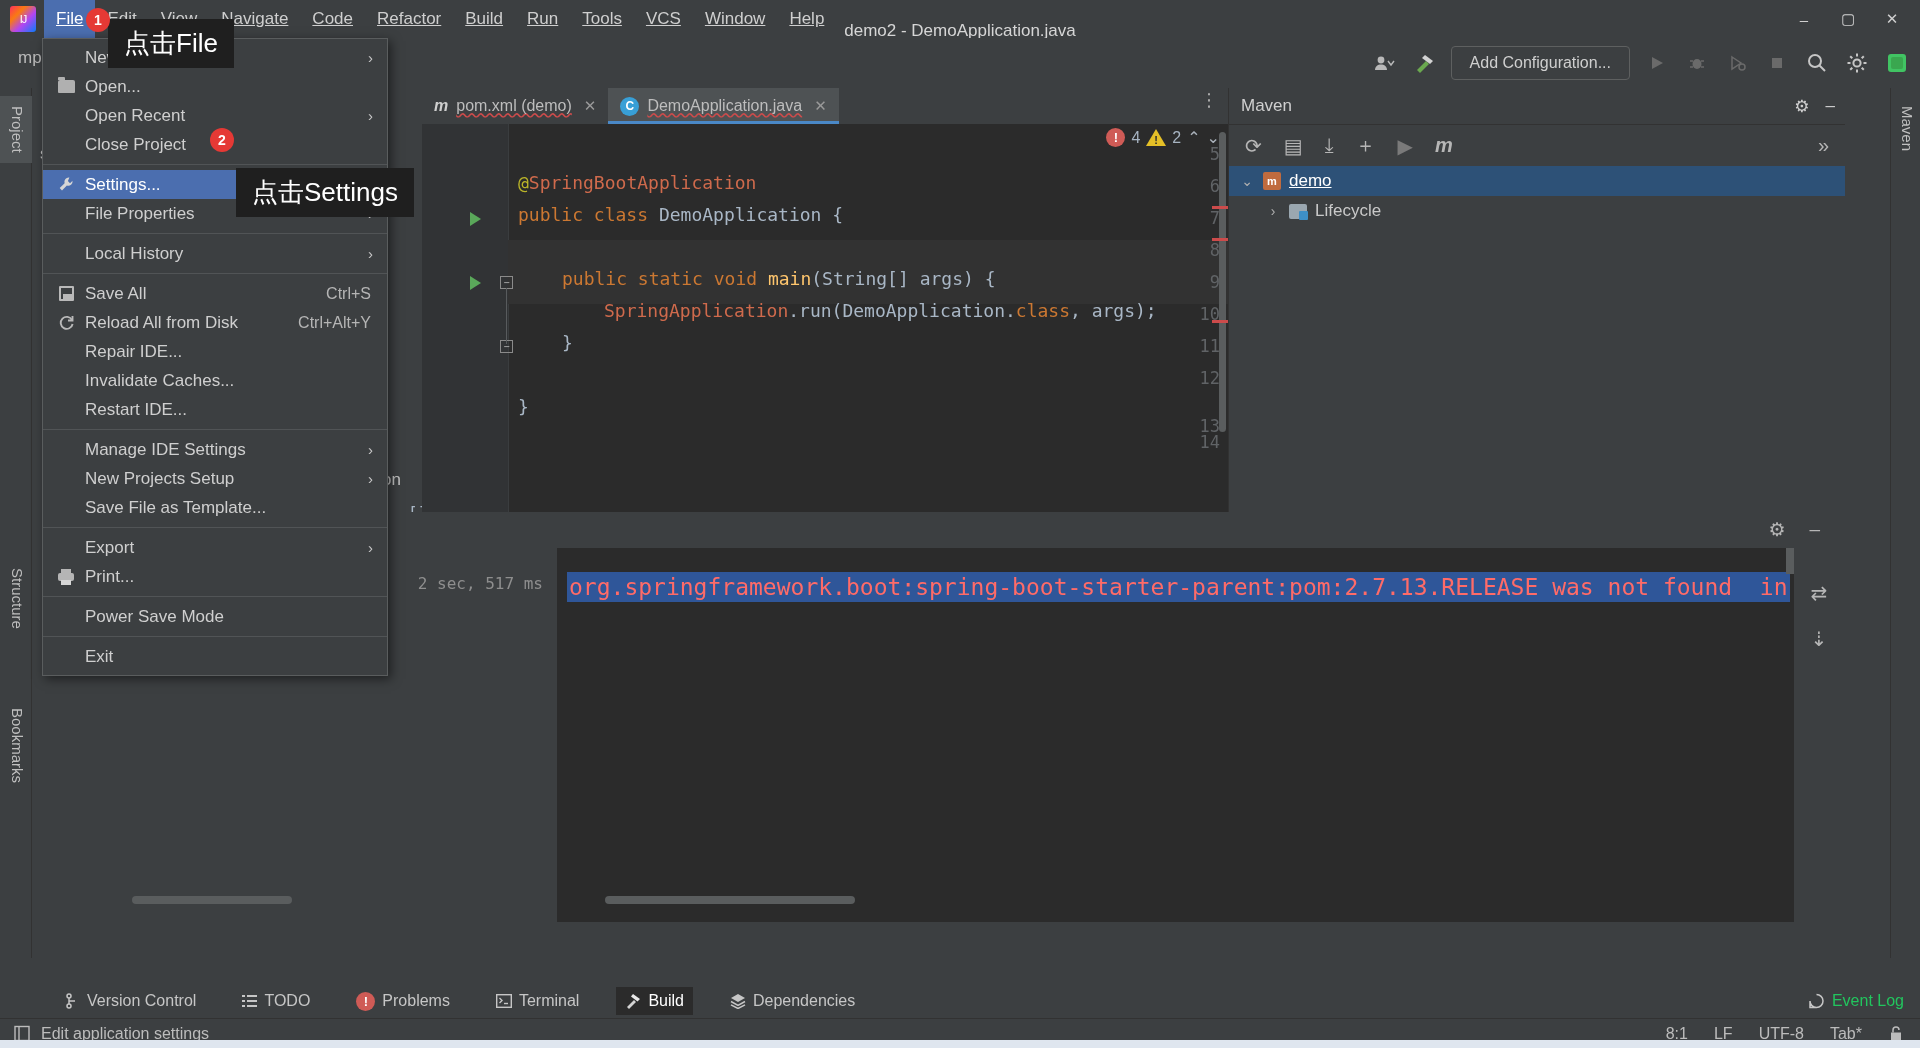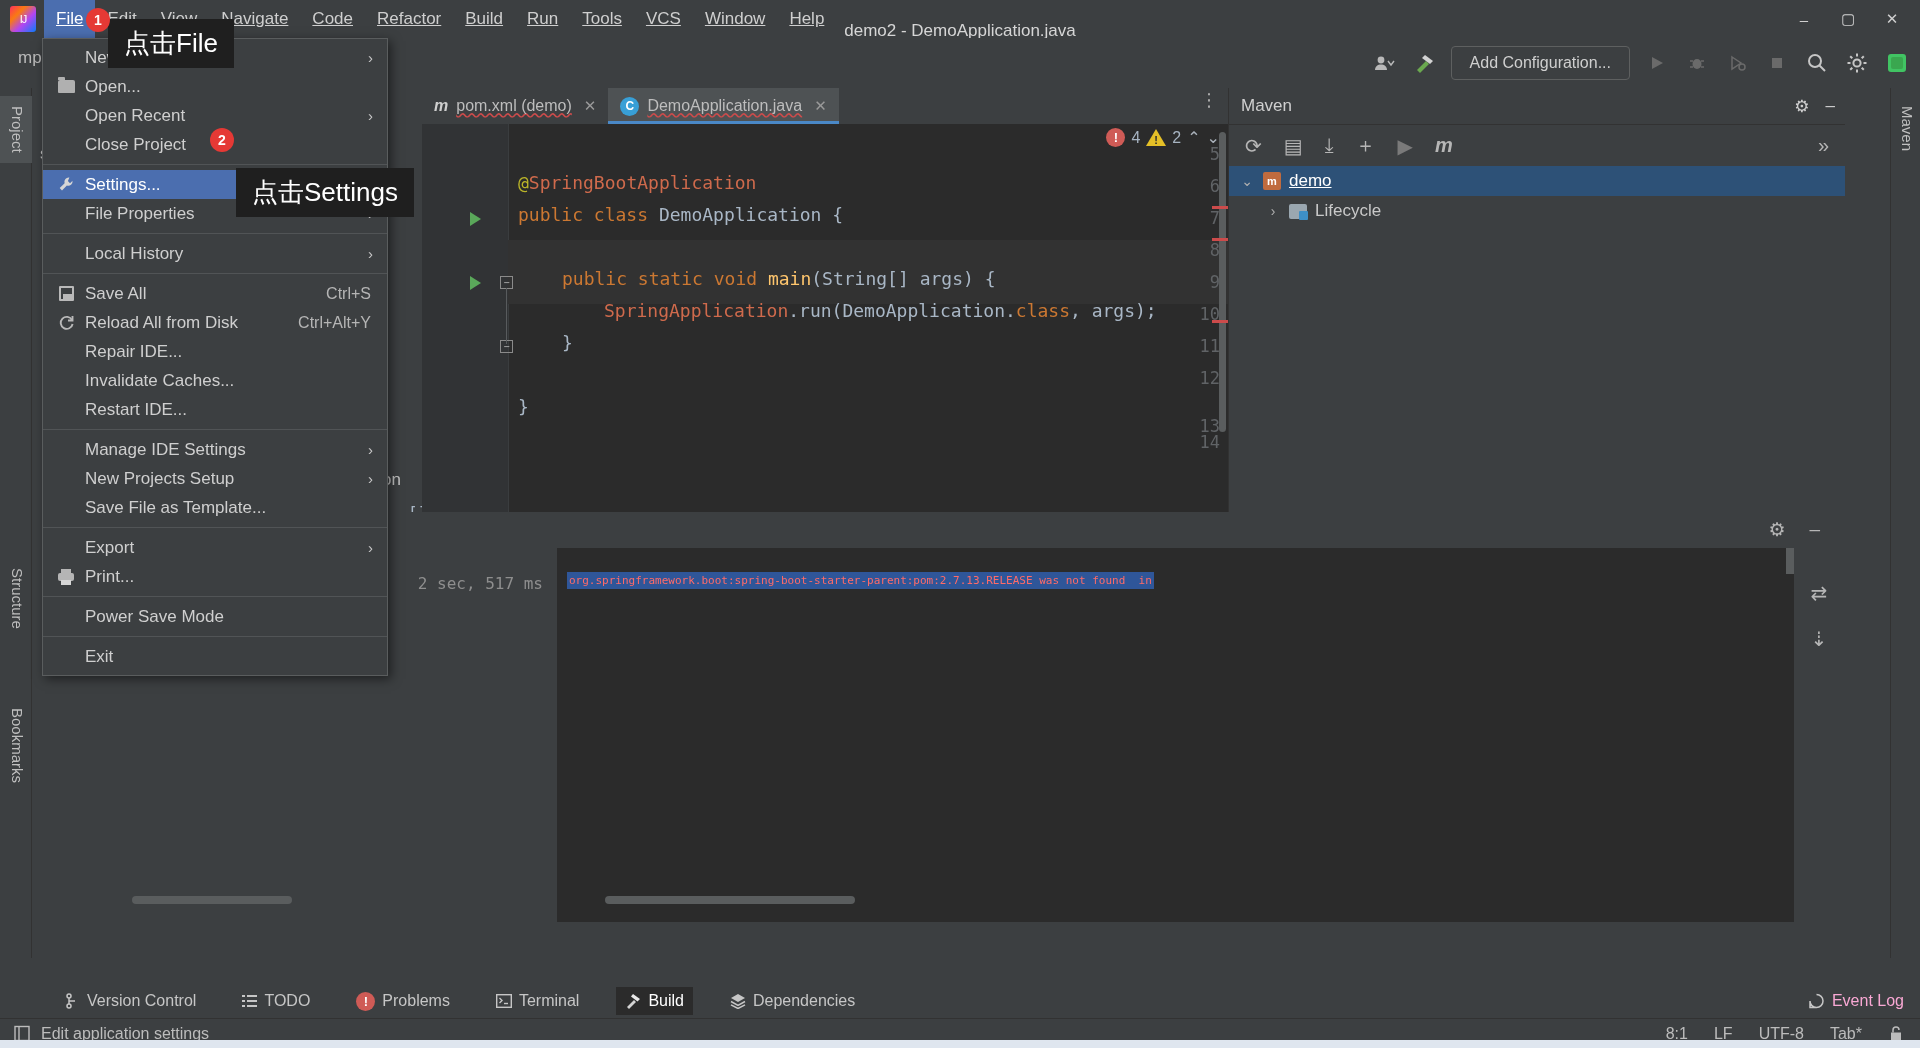--- a/index.html
+++ b/index.html
@@ -176,33 +176,33 @@
     position:absolute; left:32px; top:512px; width:1812px; height:446px; background:#3c3f41;
   }
   .build-head { position:absolute; left:0; top:0; width:1812px; height:36px; }
   .build-head .icons { position:absolute; right:24px; top:6px; display:flex; gap:24px; }
   .build-left { position:absolute; left:0; top:36px; width:525px; height:374px; background:#3c3f41;}
   .build-right { position:absolute; left:525px; top:36px; width:1237px; height:374px; background:#2b2b2b;}
   .bl-time { position:absolute; right:14px; top:26px; font-size:16px; color:#8e8e8e;
     font-family:"DejaVu Sans Mono", monospace;}
   .bl-text { position:absolute; left:18px; top:77px; font-size:17px; color:#c2c2c2; }
   .br-line { position:absolute; left:10px; top:24px; font-family:"DejaVu Sans Mono", monospace;
-    font-size:11px; color:#ff6b68; background:#2f5699; padding:2px 2px; white-space:pre; }
+    font-size:23px; color:#ff6b68; background:#2f5699; padding:2px 2px; white-space:pre; }
   .build-rail { position:absolute; right:0; top:36px; width:50px; height:374px; background:#3c3f41;}
   .rail-ico { width:50px; height:46px; display:flex; align-items:center; justify-content:center;
     color:#b6b6b6; font-size:20px; }
   .hscroll { position:absolute; height:8px; background:#5a5d5e; border-radius:4px; }
 
   
   .bottombar { position:absolute; left:0; top:984px; width:1920px; height:34px; background:#3c3f41;
     display:flex; align-items:center; gap:28px; padding-left:56px; font-size:16px; color:#c6c6c6;}
   .bb-item { display:flex; align-items:center; gap:7px; padding:5px 9px; }
   .bb-item.sel { background:#2b2b2b; color:#ffffff; }
   .bb-right { position:absolute; right:16px; top:984px; height:34px; display:flex; align-items:center;
-    gap:7px; font-size:16px; color:#f9a8d4;}
+    gap:7px; font-size:16px; color:#22c55e;}
 
   
   .statusbar { position:absolute; left:0; top:1018px; width:1920px; height:30px; background:#3c3f41;
     border-top:1px solid #323232; display:flex; align-items:center; font-size:16px; color:#bcbcbc;}
   .sb-left { position:absolute; left:14px; display:flex; align-items:center; gap:10px;}
   .sb-right { position:absolute; right:16px; display:flex; align-items:center; gap:26px;}
 
   
   .filemenu {
     position:absolute; left:42px; top:38px; width:346px; background:#3c3f41;

